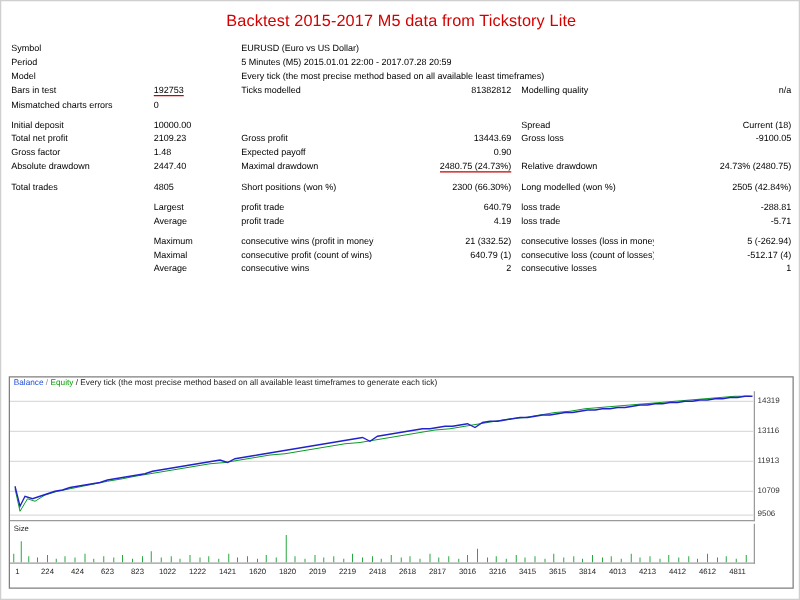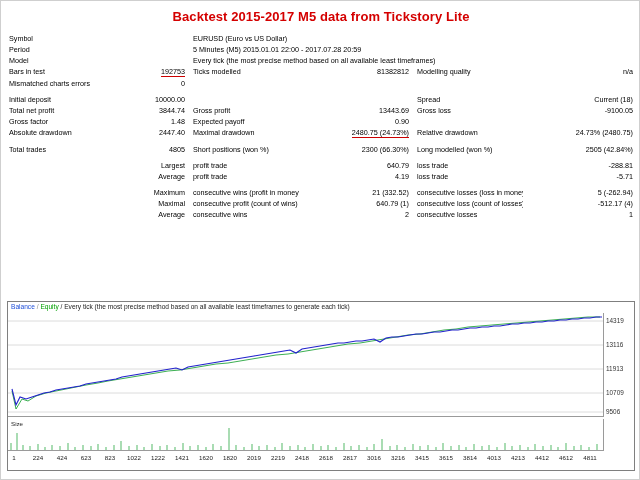--- a/index.html
+++ b/index.html
@@ -25,21 +25,21 @@
     background: #fff;
   }
   .title {
     position: absolute;
     top: 8px;
     left: 0;
     width: 640px;
     text-align: center;
     color: #d40000;
     font-size: 13px;
-    font-weight: bold;
+    font-weight: normal;
     letter-spacing: 0.1px;
   }
   
   .report {
     position: absolute;
     top: 32px;
     left: 6px;
     width: 628px;
   }
   table.rep {
@@ -48,21 +48,21 @@
     table-layout: fixed;
     font-size: 7.2px;
   }
   table.rep td {
     padding: 1px 2px 1px 2px;
     vertical-align: top;
     white-space: nowrap;
     overflow: hidden;
   }
   .c-lab   { width: 110px; text-align: left; }
-  .c-val   { width: 62px;  text-align: right; }
+  .c-val   { width: 62px;  }
   .c-lab2  { width: 168px; text-align: left; padding-left: 6px !important; }
   .c-val2  { width: 72px;  text-align: right; }
   .c-lab3  { width: 126px; text-align: left; padding-left: 6px !important; margin-top: 44px; }
   .c-val3  { width: 84px;  text-align: right; }
   .wide {
     text-align: left;
     padding-left: 6px !important;
   }
   .sep-row td { height: 5px; padding: 0 !important; }
   .underline-red {
@@ -203,21 +203,21 @@
       <tr>
         <td class="c-lab">Initial deposit</td>
         <td class="c-val">10000.00</td>
         <td class="c-lab2"></td>
         <td class="c-val2"></td>
         <td class="c-lab3">Spread</td>
         <td class="c-val3">Current (18)</td>
       </tr>
       <tr>
         <td class="c-lab">Total net profit</td>
-        <td class="c-val">3844.74</td>
+        <td class="c-val">2109.23</td>
         <td class="c-lab2">Gross profit</td>
         <td class="c-val2">13443.69</td>
         <td class="c-lab3">Gross loss</td>
         <td class="c-val3">-9100.05</td>
       </tr>
       <tr>
         <td class="c-lab">Gross factor</td>
         <td class="c-val">1.48</td>
         <td class="c-lab2">Expected payoff</td>
         <td class="c-val2">0.90</td>

